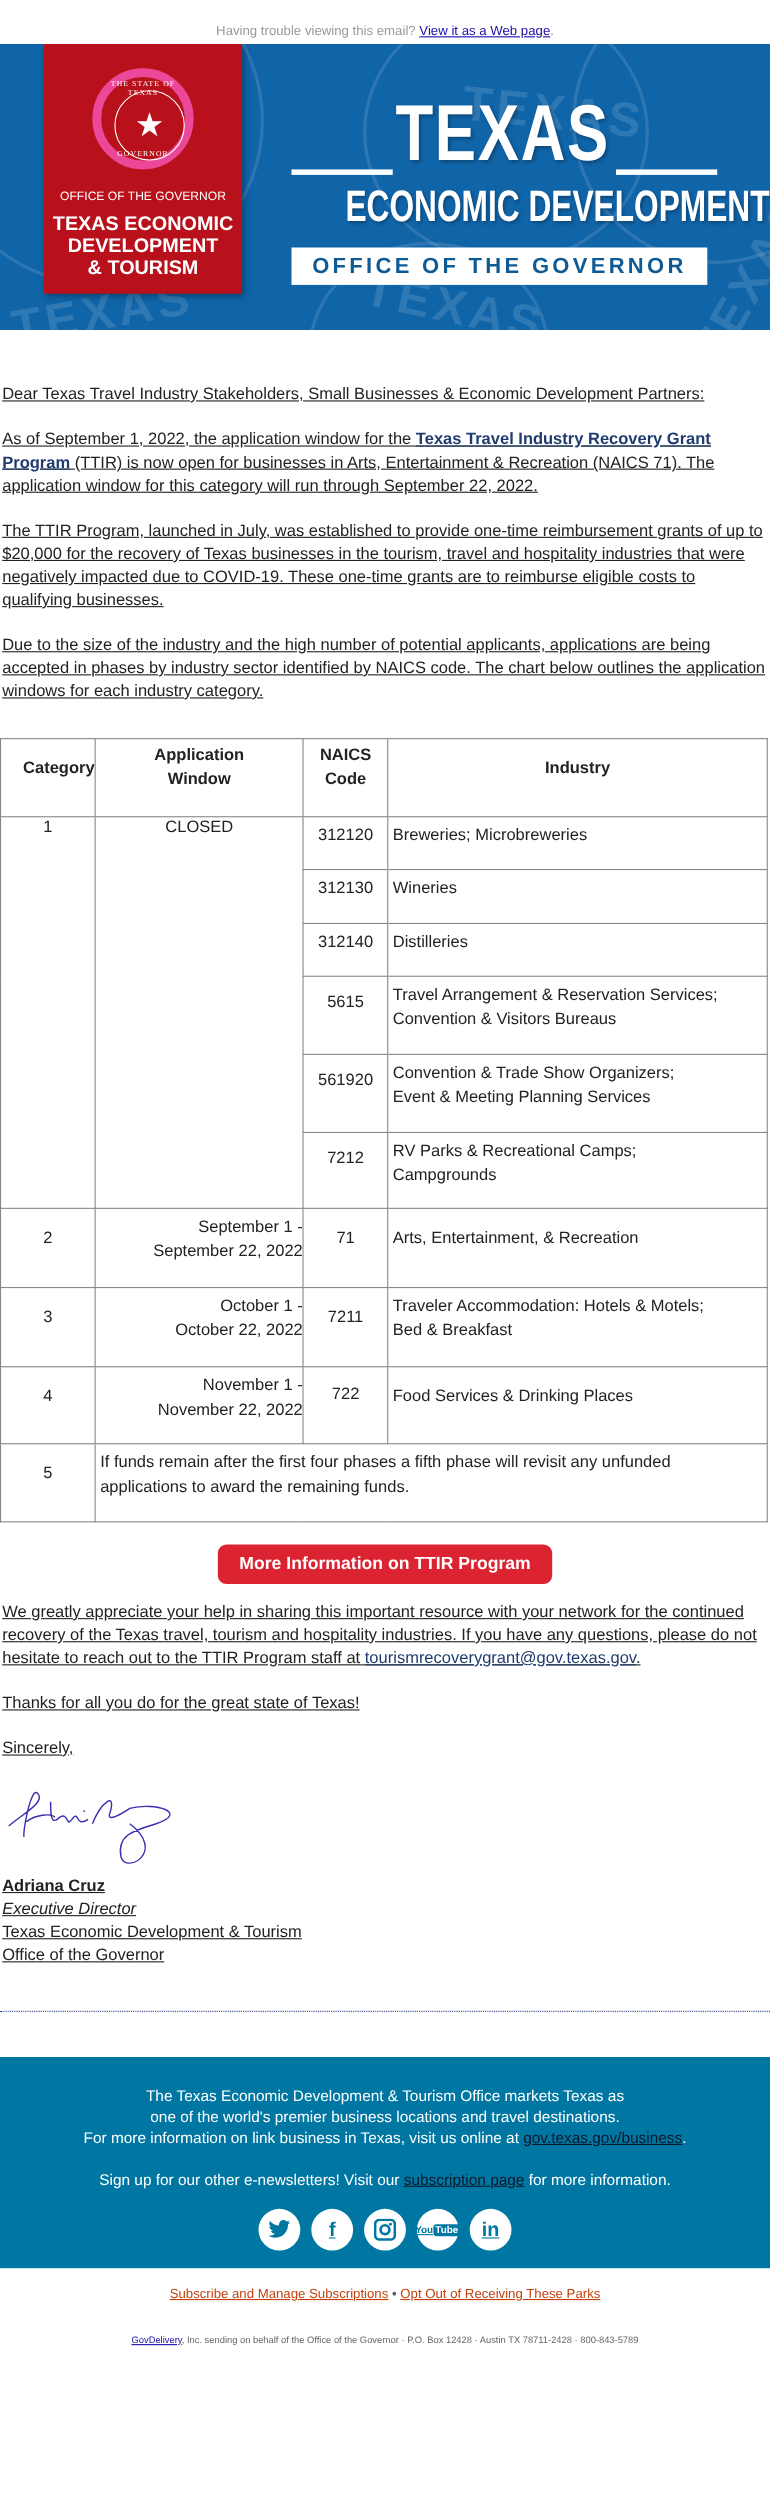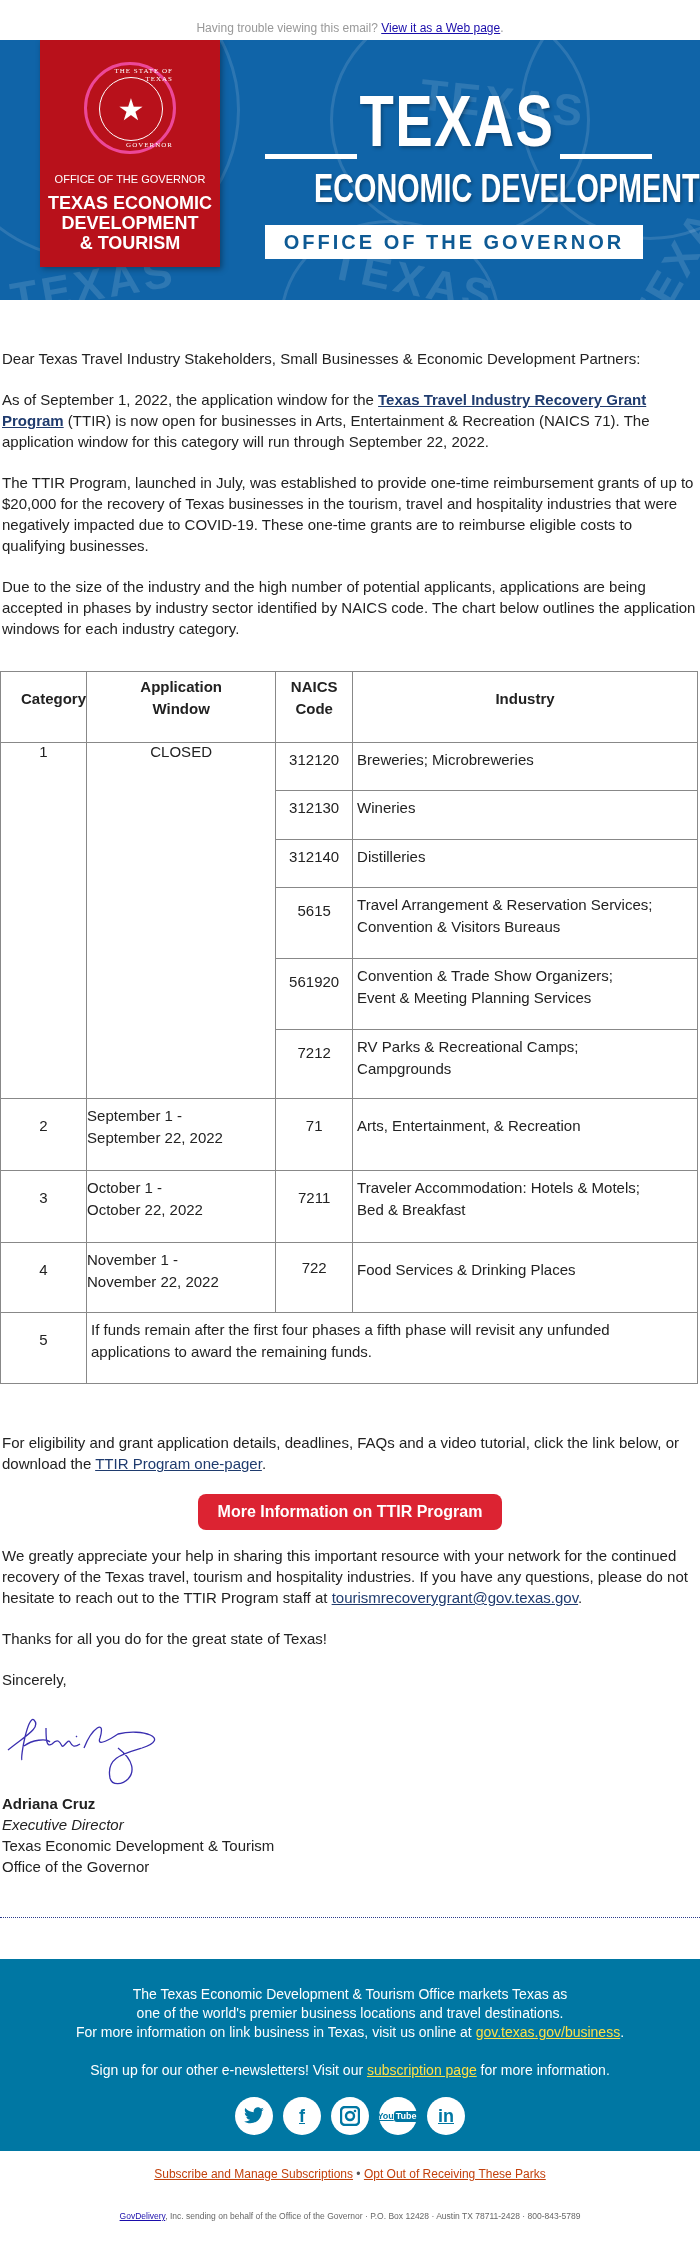--- a/index.html
+++ b/index.html
@@ -7,63 +7,63 @@
   body { font-family: "Liberation Sans", sans-serif; color: #222; font-size: 15px; }
   a { color: #1f3b6e; }
 
   .preheader { height: 40px; text-align: center; font-size: 12px; color: #999; padding-top: 21px; }
   .preheader a { color: #1a0dab; }
 
   .banner { position: relative; width: 700px; height: 260px; background: #1064a8; overflow: hidden; }
   .banner .bg-shape { position: absolute; border-radius: 50%; border: 3px solid rgba(255,255,255,0.12); }
   .banner .bg-word { position: absolute; color: rgba(255,255,255,0.13); font-weight: bold; font-size: 44px; letter-spacing: 4px; }
   .red-panel { position: absolute; left: 40px; top: 0; width: 180px; height: 227px; background: #b8111b; box-shadow: 2px 2px 6px rgba(0,0,0,0.35); text-align: center; color: #fff; }
-  .seal { margin: 22px auto 0; width: 92px; height: 92px; border-radius: 50%; border: 3px solid #ec4899; position: relative; text-align: right; }
+  .seal { margin: 22px auto 0; width: 92px; height: 92px; border-radius: 50%; border: 8px solid #ec4899; position: relative; }
   .seal-inner { position: absolute; left: 12px; top: 12px; width: 64px; height: 64px; border-radius: 50%; border: 1px solid #fff; display: flex; align-items: center; justify-content: center; font-size: 30px; color: #fff; }
   .seal-top { position: absolute; top: 2px; left: 0; width: 100%; font-size: 7px; font-family: "Liberation Serif", serif; letter-spacing: 1px; }
   .seal-bottom { position: absolute; bottom: 2px; left: 0; width: 100%; font-size: 7px; font-family: "Liberation Serif", serif; letter-spacing: 1px; }
   .red-office { margin-top: 19px; font-size: 11px; letter-spacing: 0; }
   .red-title { margin-top: 8px; font-size: 18px; font-weight: bold; line-height: 20px; }
 
   .big-texas { position: absolute; left: 262px; top: 40px; width: 390px; text-align: center; color: #fff; font-weight: bold; font-size: 72px; letter-spacing: 2px; transform: scaleX(0.78); text-shadow: 2px 2px 4px rgba(0,0,0,0.3); }
   .rule { position: absolute; top: 114px; height: 5px; background: #fff; width: 92px; }
   .econ-dev { position: absolute; left: 258px; top: 126px; width: 400px; text-align: center; color: #fff; font-weight: bold; font-size: 40px; transform: scaleX(0.72); white-space: nowrap; text-shadow: 2px 2px 4px rgba(0,0,0,0.3); }
   .gov-box { position: absolute; left: 265px; top: 185px; width: 378px; height: 34px; background: #fff; color: #0e5a94; font-weight: bold; font-size: 20px; letter-spacing: 3px; text-align: center; line-height: 34px; }
 
-  .content { padding: 0 2px; }
+  .content { padding: 0 2px; text-decoration: underline; }
   .content p { font-size: 15px; line-height: 21px; color: #222; }
   .greeting { margin-top: 48px; }
   .para { margin-top: 20px; }
   .para a.bold-link { font-weight: bold; color: #1f3b6e; }
 
   table.grid { margin-top: 32px; width: 698px; border-collapse: collapse; font-size: 15px; color: #222; }
   table.grid td, table.grid th { border: 1.5px solid #888; vertical-align: top; }
   table.grid th { font-weight: bold; text-align: center; height: 71px; padding-top: 4px; line-height: 22px; }
   table.grid th.cat { text-align: left; padding-left: 20px; vertical-align: top; padding-top: 16px; }
   td.center { text-align: center; vertical-align: middle; }
   td.code { text-align: center; padding-top: 8px; }
   td.ind { padding: 6px 4px 0 4px; line-height: 22px; }
-  td.win { text-align: left; vertical-align: top; padding-top: 6px; line-height: 22px; }
+  td.win { text-align: right; vertical-align: top; padding-top: 6px; line-height: 22px; }
   td.catnum { text-align: center; vertical-align: middle; }
   td.catnum.top { vertical-align: top; padding-top: 18px; }
 
   .eligibility { margin-top: 48px; }
   .btn-wrap { text-align: center; margin-top: 20px; }
   .cta { display: inline-block; background: #dc2332; color: #fff; font-weight: bold; font-size: 16px; text-decoration: none; padding: 9px 18px; border-radius: 8px; width: 304px; }
   .share { margin-top: 15px; }
   .thanks { margin-top: 20px; }
   .sincerely { margin-top: 20px; }
   .sig { margin-top: 18px; width: 170px; height: 82px; }
   .name { font-weight: bold; }
   .title-italic { font-style: italic; }
 
   .divider { margin-top: 40px; border-top: 1.5px dotted #2b3c8c; }
 
   .footer { margin-top: 41px; background: #0077a3; color: #fff; text-align: center; padding: 26px 10px 16px; font-size: 14px; line-height: 19px; }
-  .footer a { color: #fde047; }
+  .footer a { color: #0f172a; }
   .footer .signup { margin-top: 19px; }
   .social { margin-top: 17px; display: flex; justify-content: center; gap: 10px; }
   .social .ic { width: 38px; height: 38px; border-radius: 50%; background: #fff; color: #0077a3; display: flex; align-items: center; justify-content: center; font-weight: bold; font-size: 18px; }
   .social .ic.yt { font-size: 9px; line-height: 9px; flex-direction: row; }
 
   .manage { text-align: center; margin-top: 16px; font-size: 12px; color: #555; }
   .manage a { color: #c2410c; }
   .govdelivery { text-align: center; margin-top: 30px; font-size: 8.5px; color: #666; padding-bottom: 6px; }
   .govdelivery a { color: #1a0dab; }
 </style>
@@ -206,23 +206,20 @@
   </tr>
 
   <tr style="height:71px">
     <td class="catnum top">5</td>
     <td colspan="3" class="ind">If funds remain after the first four phases a fifth phase will revisit any unfunded applications to award the remaining funds.</td>
   </tr>
 </tbody>
   </table>
 
 <div class="content">
-  <p class="eligibility">
-    <span>For eligibility and grant application details, deadlines, FAQs and a video tutorial, click the link below, or download the </span><a href="#">TTIR Program one-pager</a><span>.</span>
-  </p>
   <div class="btn-wrap">
     <a href="#" class="cta">More Information on TTIR Program</a>
   </div>
   <p class="share">
     <span>We greatly appreciate your help in sharing this important resource with your network for the continued recovery of the Texas travel, tourism and hospitality industries. If you have any questions, please do not hesitate to reach out to the TTIR Program staff at </span><a href="#">tourismrecoverygrant@gov.texas.gov</a><span>.</span>
   </p>
   <p class="thanks">Thanks for all you do for the great state of Texas!</p>
   <p class="sincerely">Sincerely,</p>
 
   <svg class="sig" viewBox="0 0 170 82">

